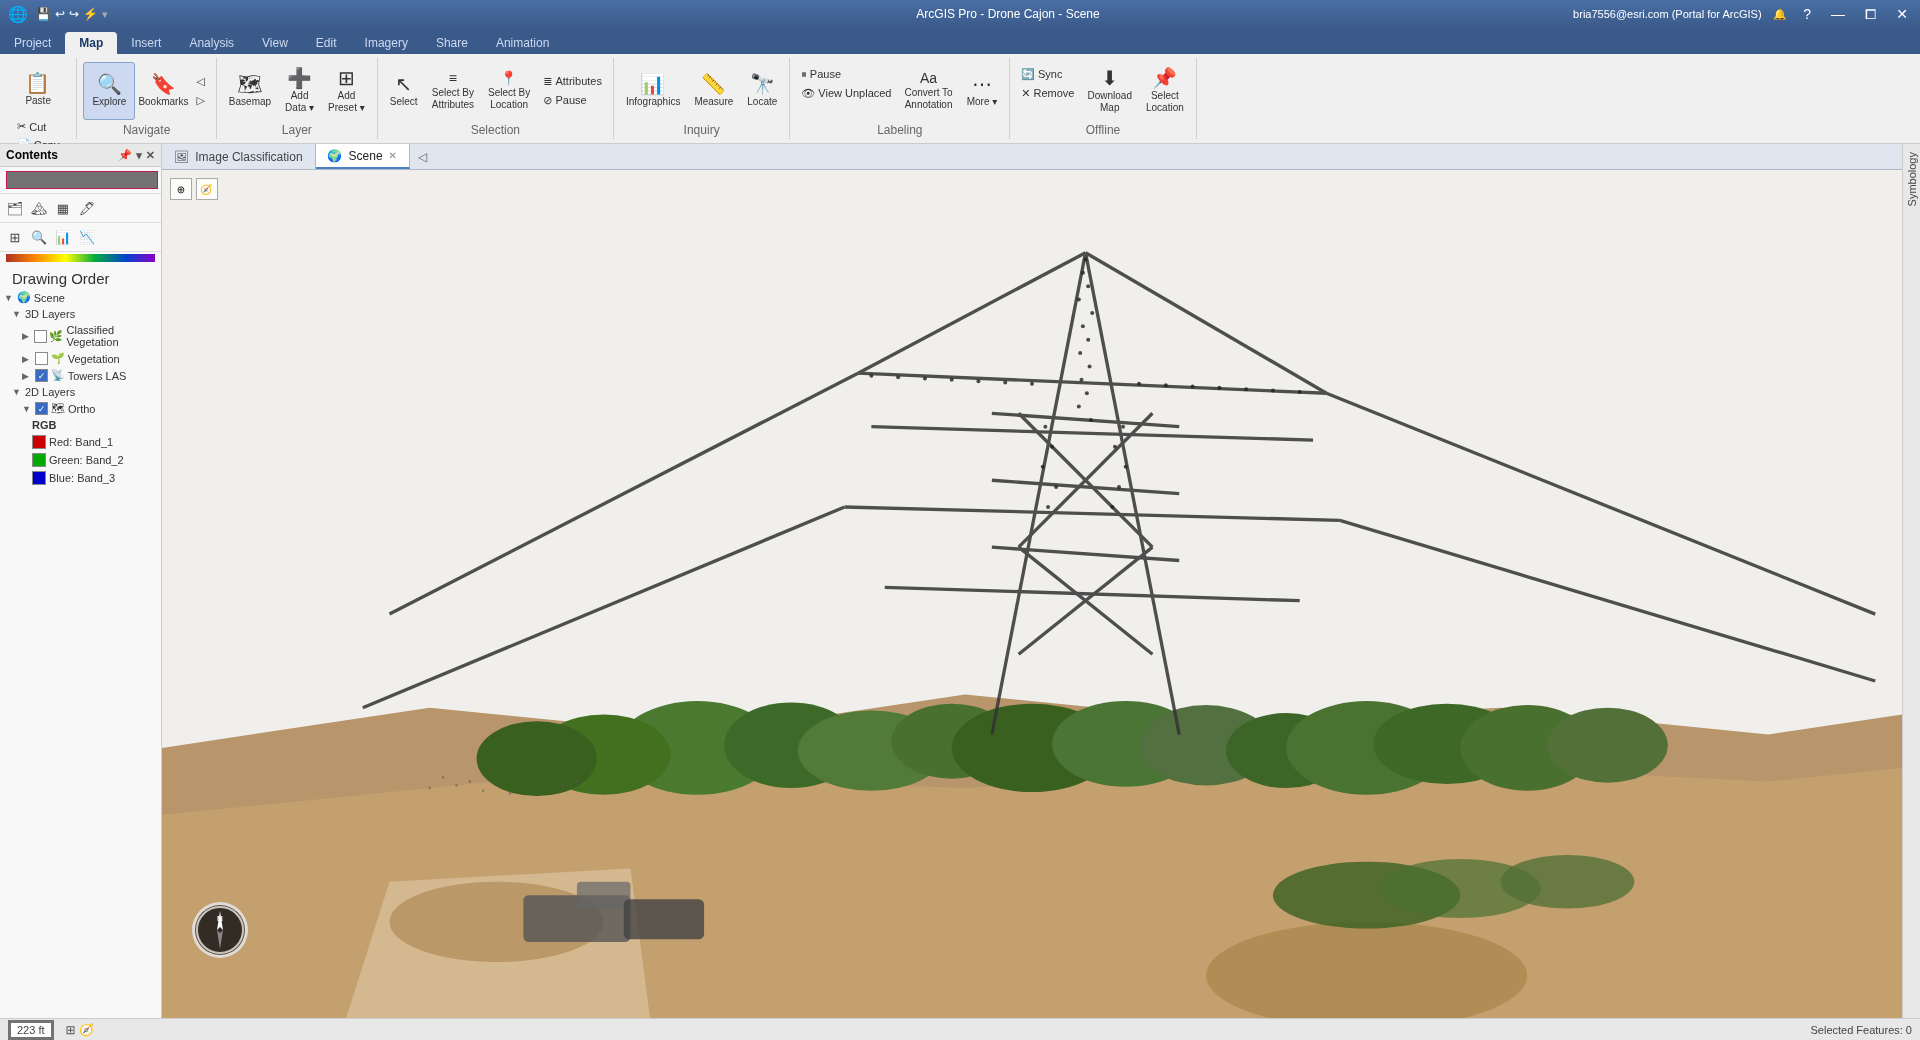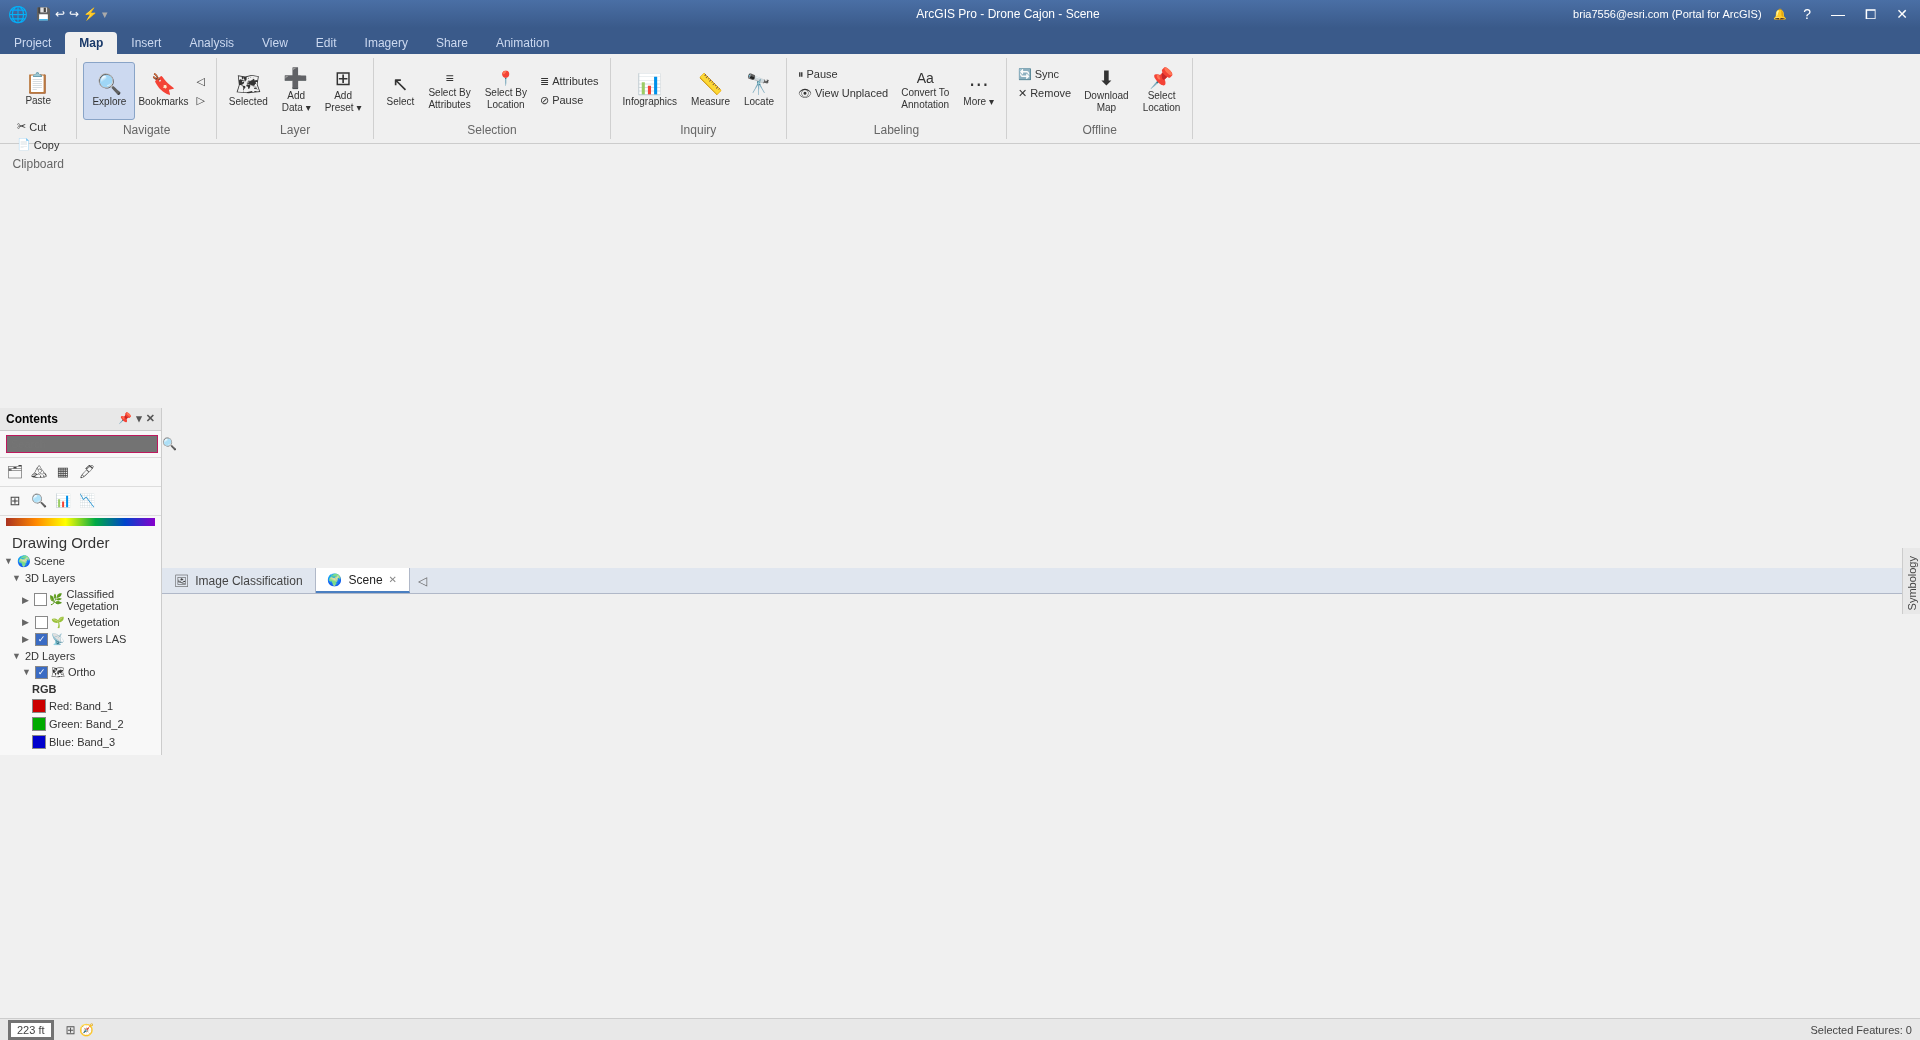--- a/index.html
+++ b/index.html
@@ -102,21 +102,20 @@
       font-size: 11px;
       color: #333;
       gap: 3px;
       white-space: nowrap;
     }
 
     
     #main {
       display: flex;
       height: calc(1040px - 28px - 26px - 90px - 22px);
-      align-items: center;
     }
 
     
     #contents-panel {
       width: 162px;
       background: #f8f8f8;
       border-right: 1px solid #ccc;
       display: flex;
       flex-direction: column;
       flex-shrink: 0;
@@ -377,21 +376,21 @@
         <div class="ribbon-btn-small">▷</div>
       </div>
     </div>
     <div class="ribbon-group-label">Navigate</div>
   </div>
 
   <div class="ribbon-group">
     <div class="ribbon-tools">
       <div class="ribbon-btn" style="height:58px;">
         <span class="icon">🗺</span>
-        <span class="btn-label">Selected</span>
+        <span class="btn-label">Basemap</span>
       </div>
       <div class="ribbon-btn" style="height:58px;">
         <span class="icon">➕</span>
         <span class="btn-label">Add<br>Data ▾</span>
       </div>
       <div class="ribbon-btn" style="height:58px;">
         <span class="icon">⊞</span>
         <span class="btn-label">Add<br>Preset ▾</span>
       </div>
     </div>

